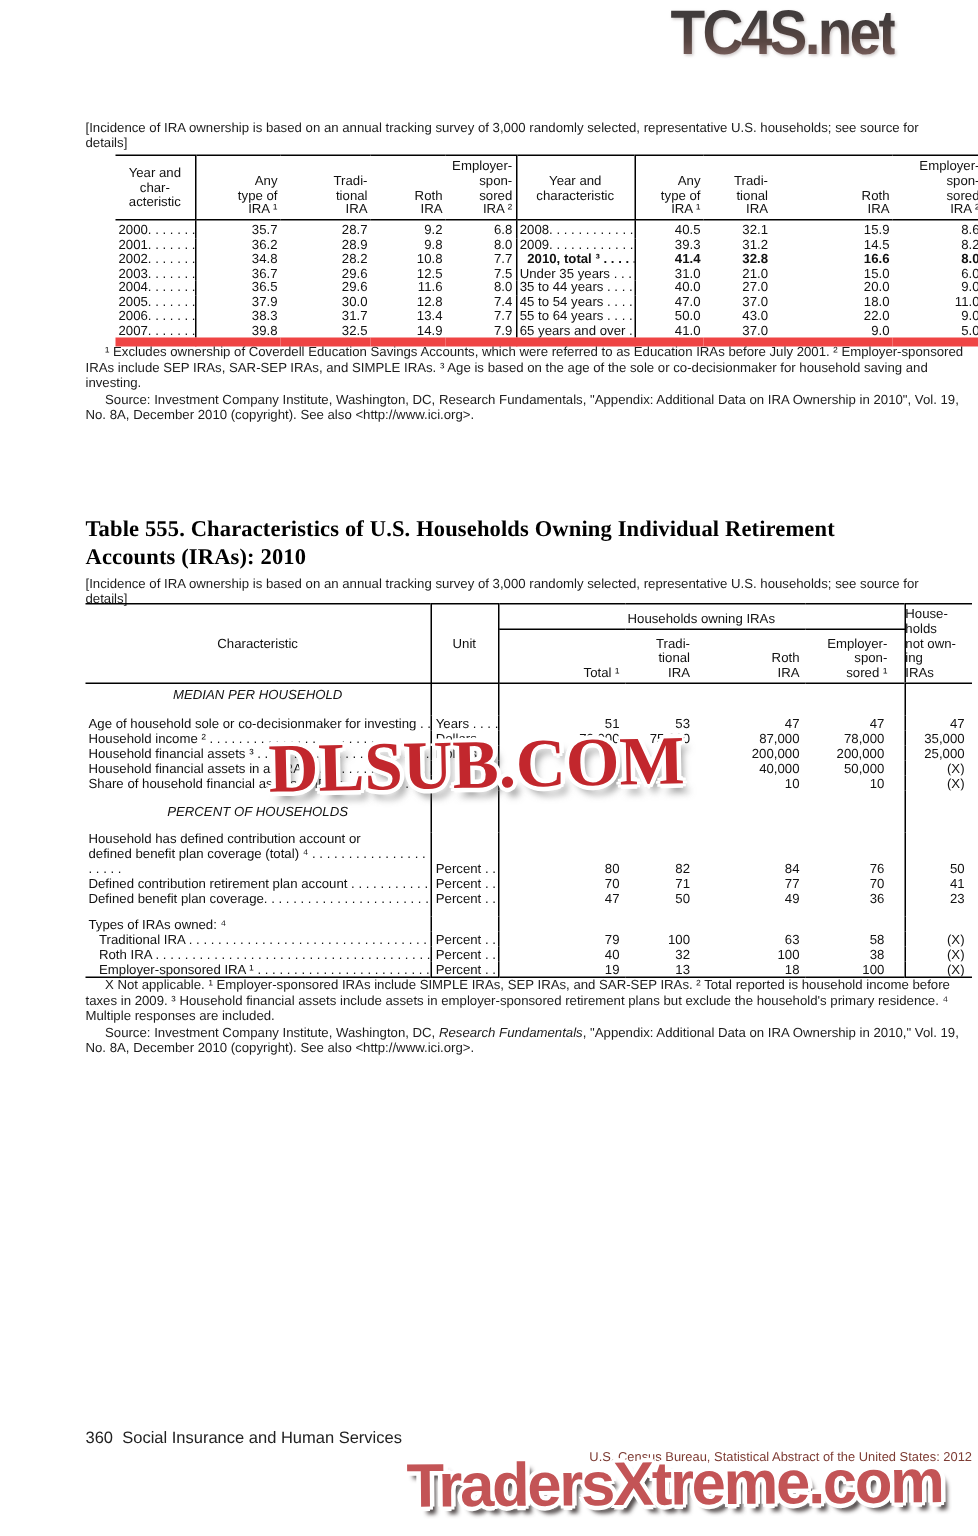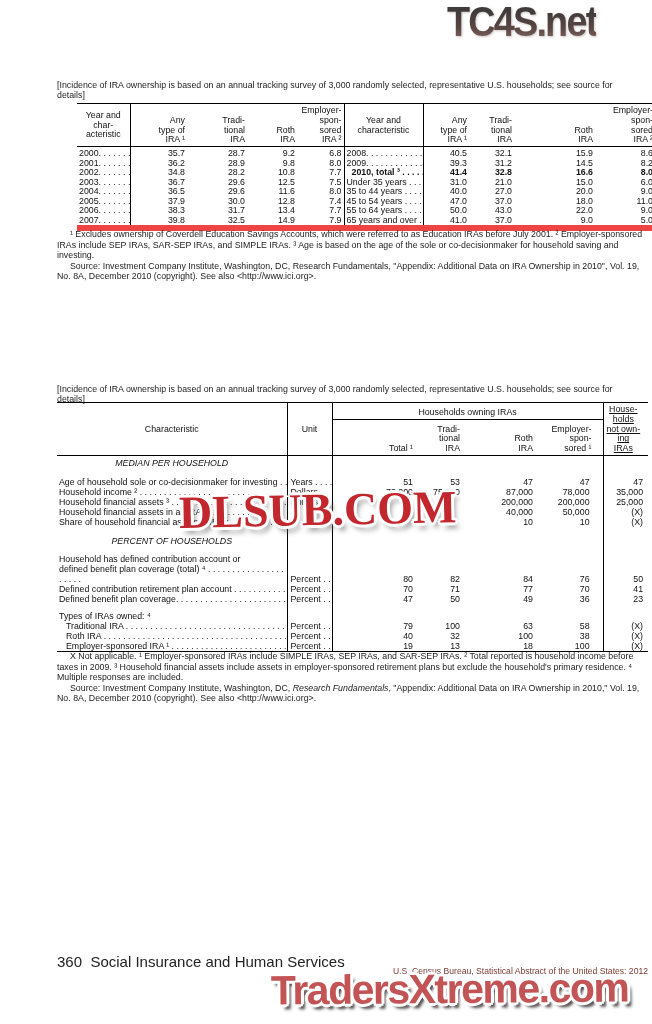--- a/index.html
+++ b/index.html
@@ -40,22 +40,22 @@
   .ind6{padding-left:7px !important;}
 
   .t555{top:402px;width:591px;border-top:1px solid #000;border-bottom:1px solid #000;}
   .t555 thead th{vertical-align:bottom;white-space:pre-line;line-height:9.8px;
                  padding-top:2px;padding-bottom:1px;margin-left:10px;}
   .t555 thead tr:nth-child(2) th{border-bottom:1px solid #000;text-align:right;}
   .t555 th.h-char,.t555 th.h-unit{vertical-align:middle;text-align:center;
                  border-right:1px solid #000;border-bottom:1px solid #000;}
   .t555 th.h-group{text-align:center;vertical-align:middle;border-right:1px solid #000;
                  border-bottom:1px solid #000;line-height:12px;}
-  .t555 th.h-notown{vertical-align:middle;text-align:center;padding-right:5px;
-                 border-bottom:1px solid #000;text-decoration:underline;}
+  .t555 th.h-notown{vertical-align:middle;text-align:left;padding-right:5px;
+                 border-bottom:1px solid #000;}
   .t555 thead tr:nth-child(2) th:nth-child(1){padding-right:4px;}
   .t555 thead tr:nth-child(2) th:nth-child(2){padding-right:2px;}
   .t555 thead tr:nth-child(2) th:nth-child(3){padding-right:4px;}
   .t555 thead tr:nth-child(2) th:nth-child(4){padding-right:11px;border-right:1px solid #000;}
   .t555 td:nth-child(1),.t555 td:nth-child(2),.t555 td:nth-child(6){border-right:1px solid #000;}
   .t555 td{height:10px;line-height:10px;vertical-align:bottom;}
   .t555 td.lbl{text-align:left;padding-left:2px;}
   .t555 td.unit{text-align:left;padding-left:3px;}
   .t555 td.num{text-align:right;}
   .t555 td:nth-child(3){padding-right:4px;}
@@ -69,21 +69,21 @@
   .t555 td.two{white-space:pre-line;line-height:9.8px;height:20px;}
   .t555 td.indent{padding-left:9px;}
 
   
   .fn{position:absolute;left:57px;width:589px;font-size:8.8px;line-height:10.6px;color:#1c1c1c;}
   .fn p{margin:0;text-indent:13px;}
   .fn554{top:229px;} .fn555{top:651px;}
   .ital{font-style:italic;}
 
   
-  .footer-left{position:absolute;left:57px;top:953px;font-size:15px;color:#222;white-space:pre;}
+  .footer-left{position:absolute;left:57px;top:953px;font-size:11px;color:#222;white-space:pre;}
   .footer-right{position:absolute;right:4px;top:966px;font-size:8.6px;color:#7d3b33;}
 
   
   .wm{position:absolute;white-space:nowrap;pointer-events:none;}
   .wm-top{left:447px;top:-2px;font-size:42px;font-weight:bold;letter-spacing:-2px;
           transform:scaleX(.9);transform-origin:0 0;
           background:linear-gradient(#413c3c 30%,#584642 62%,#8d6f6d 96%);
           -webkit-background-clip:text;background-clip:text;color:transparent;
           filter:drop-shadow(1px 1px 1px rgba(160,150,150,.55));}
   .wm-mid{left:179px;top:483px;font-family:"Liberation Serif",serif;font-weight:bold;
@@ -247,20 +247,21 @@
           <td class="num">5.0</td>
         </tr>
       </tbody>
   </table>
 
   <div class="fn fn554">
     <p>¹ Excludes ownership of Coverdell Education Savings Accounts, which were referred to as Education IRAs before July 2001. ² Employer-sponsored IRAs include SEP IRAs, SAR-SEP IRAs, and SIMPLE IRAs. ³ Age is based on the age of the sole or co-decisionmaker for household saving and investing.</p>
     <p>Source: Investment Company Institute, Washington, DC, Research Fundamentals,  "Appendix: Additional Data on IRA Ownership in 2010", Vol. 19, No. 8A, December 2010 (copyright). See also &lt;http://www.ici.org&gt;.</p>
   </div>
 
+  <div class="tbl-title t555-title">Table 555. Characteristics of U.S. Households Owning Individual Retirement Accounts (IRAs): 2010</div>
   <div class="bracket-note t555-note">[Incidence of IRA ownership is based on an annual tracking survey of 3,000 randomly selected, representative U.S. households; see source for details]</div>
 
   <table class="t555">
     <colgroup>
       <col style="width:230px">
         <col style="width:45px">
         <col style="width:85px">
       <col style="width:45px">
         <col style="width:75px">
         <col style="width:66px">

